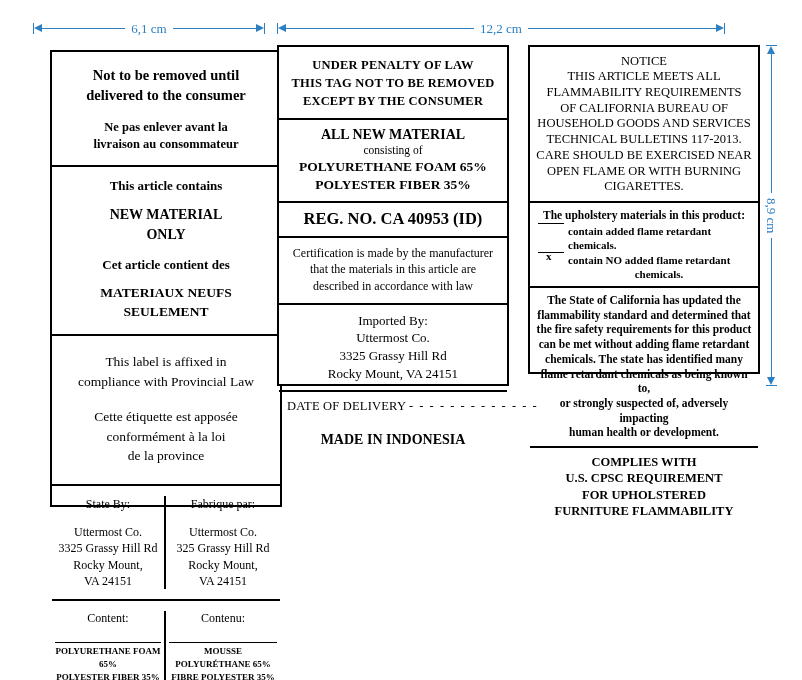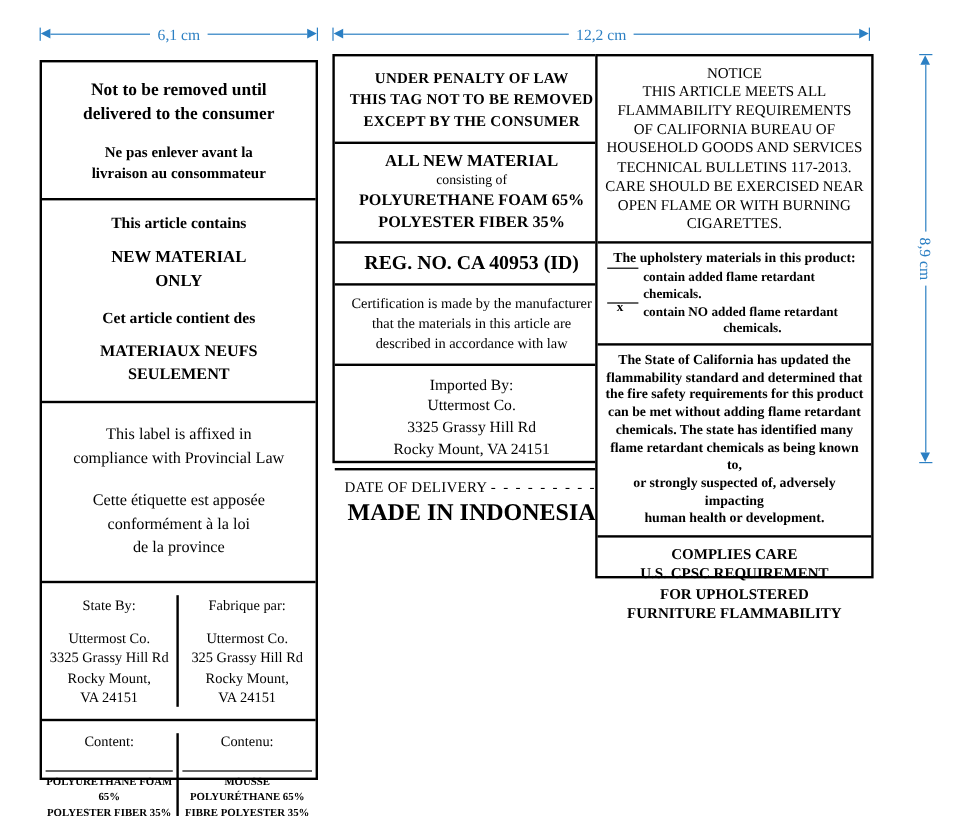--- a/index.html
+++ b/index.html
@@ -102,24 +102,24 @@
   .sec {
     border-bottom: 2px solid #000;
     box-sizing: border-box;
     padding: 5px 6px;
     text-align: center;
   }
   .sec:last-child { border-bottom: none; }
 
   
   #left-tag {
-    left: 33px;
+    left: 50px;
     top: 50px;
     width: 232px;
-    height: 600px;
+    height: 457px;
   }
   #left-tag .l1 { padding: 14px 10px 12px; }
   #left-tag .l1 .b {
     font-weight: bold;
     font-size: 14.5px;
     line-height: 1.35;
   }
   #left-tag .l1 .sub {
     font-weight: bold;
     font-size: 12.5px;
@@ -225,30 +225,30 @@
   #mid-tag .m6 { padding: 7px 8px 7px; }
   #mid-tag .m6 .dd {
     font-size: 12.5px;
     text-align: left;
     letter-spacing: .2px;
     white-space: nowrap;
   }
   #mid-tag .m6 .dd .dots { letter-spacing: 1.5px; }
   #mid-tag .m6 .mi {
     font-weight: bold;
-    font-size: 20px;
-    margin-top: 2px;
+    font-size: 14px;
+    margin-top: 18px;
   }
 
   
   #right-tag {
-    left: 496px;
+    left: 528px;
     top: 45px;
     width: 232px;
-    height: 437px;
+    height: 329px;
   }
   #right-tag .r1 { padding: 6px 6px 6px; }
   #right-tag .r1 .notice { font-size: 12.5px; line-height: 1.28; }
   #right-tag .r1 .body { font-size: 12.5px; line-height: 1.26; }
   #right-tag .r2 { padding: 5px 8px 4px; border-bottom: none; }
   #right-tag .r2 .hdr {
     font-weight: bold;
     font-size: 11.5px;
     line-height: 1.3;
     text-align: center;
@@ -469,19 +469,19 @@
     <div>flammability standard and determined that</div>
     <div>the fire safety requirements for this product</div>
     <div>can be met without adding flame retardant</div>
     <div>chemicals. The state has identified many</div>
     <div>flame retardant chemicals as being known to,</div>
     <div>or strongly suspected of, adversely impacting</div>
     <div>human health or development.</div>
   </div>
 
   <div class="sec r4">
-    <div>COMPLIES CARE</div>
+    <div>COMPLIES WITH</div>
     <div>U.S. CPSC REQUIREMENT</div>
     <div>FOR UPHOLSTERED</div>
     <div>FURNITURE FLAMMABILITY</div>
   </div>
 
 </div>
 
 </body></html>

